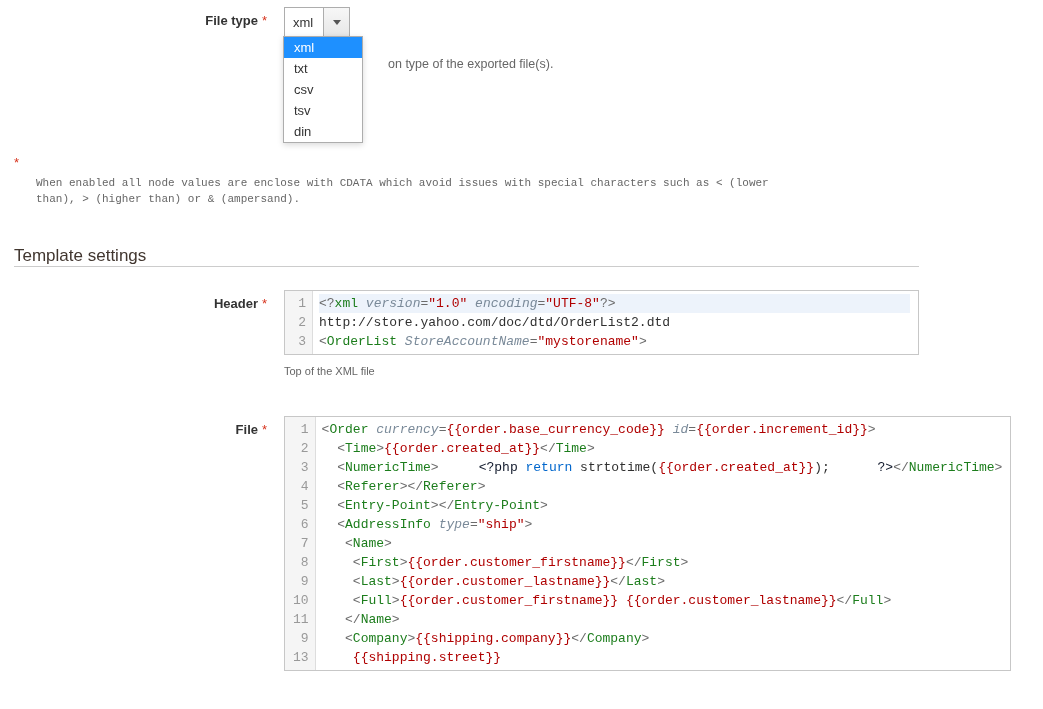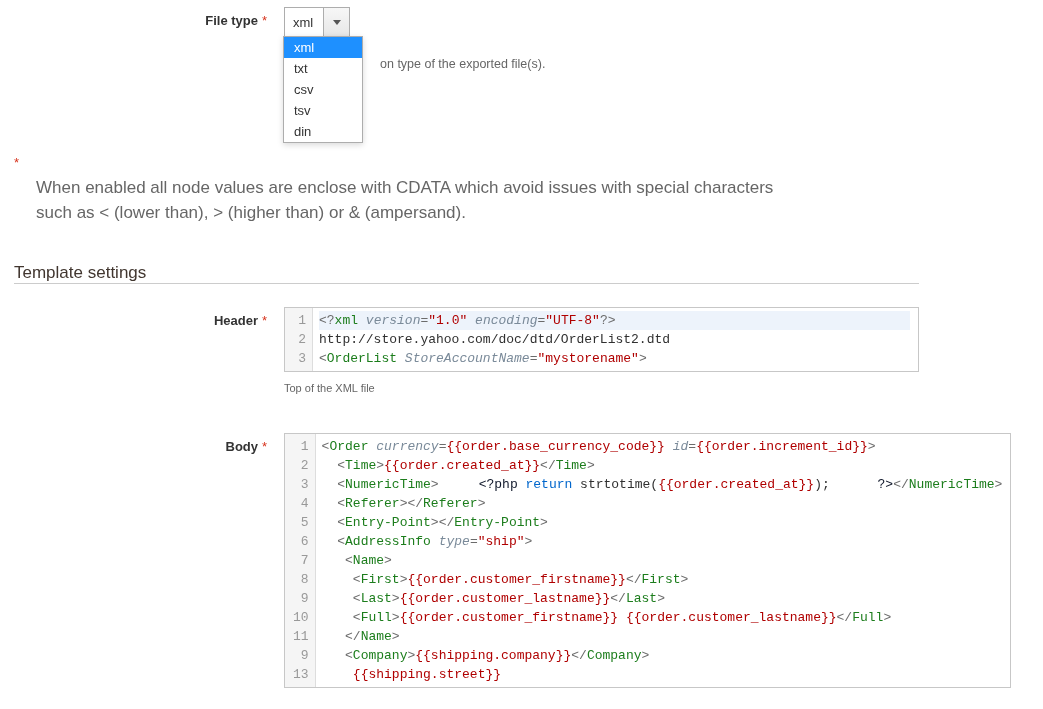--- a/index.html
+++ b/index.html
@@ -38,23 +38,24 @@
     font-size: 13px;
     font-weight: 400;
   }
   .ctrl-col {
     flex: 1;
     padding-left: 8px;
     padding-top: 1px;
   }
   .hint {
     color: #666;
-    font-size: 17px;
+    font-size: 11px;
     margin-top: 12px;
     line-height: 1.45;
+    font-family: Liberation Mono, monospace;
   }
   .hint-below-select {
     color: #666;
     font-size: 12.5px;
     margin-top: 6px;
   }
   
   .select-wrap {
     display: inline-flex;
     position: relative;
@@ -175,21 +176,21 @@
         </div>
         <div class="dropdown" id="ft-dropdown">
             <div class="opt selected">xml</div>
             <div class="opt">txt</div>
             <div class="opt">csv</div>
             <div class="opt">tsv</div>
             <div class="opt">din</div>
           </div>
       </div>
       
-      <div style="position:absolute;left:92px;top:45px;white-space:nowrap;padding-left:12px;" class="hint-below-select">on type of the exported file(s).</div>
+      <div style="position:absolute;left:100px;top:45px;white-space:nowrap;padding-left:12px;" class="hint-below-select">on type of the exported file(s).</div>
     </div>
   </div>
 
   <div style="height:98px;"></div>
 
   <div class="field-row">
     <div class="ast-col" style="padding-top:18px;">*</div>
     <div class="ctrl-col">
       <div class="hint" style="margin-top:38px;max-width:740px;">When enabled all node values are enclose with CDATA which avoid issues with special characters such as &lt; (lower than), &gt; (higher than) or &amp; (ampersand).</div>
     </div>
@@ -209,21 +210,21 @@
           </div>
         <div class="code" id="header-code"><span class="line hl"><span class="punc">&lt;?</span><span class="tag">xml</span><span> </span><span class="attr">version</span><span class="punc">=</span><span class="str">"1.0"</span><span> </span><span class="attr">encoding</span><span class="punc">=</span><span class="str">"UTF-8"</span><span class="punc">?&gt;</span></span><span class="line"><span>http://store.yahoo.com/doc/dtd/OrderList2.dtd</span></span><span class="line"><span class="punc">&lt;</span><span class="tag">OrderList</span><span> </span><span class="attr">StoreAccountName</span><span class="punc">=</span><span class="str">"mystorename"</span><span class="punc">&gt;</span></span></div>
       </div>
       <div class="hint-small">Top of the XML file</div>
     </div>
   </div>
 
   <div style="height:36px;"></div>
 
   <div class="field-row">
-    <div class="label-col">Body</div>
+    <div class="label-col">File</div>
     <div class="ast-col">*</div>
     <div class="ctrl-col">
       <div class="code-editor" id="body-editor">
         <div class="gutter" id="body-gutter">
             <div>1</div>
             <div>2</div>
             <div>3</div>
             <div>4</div>
             <div>5</div>
             <div>6</div>

